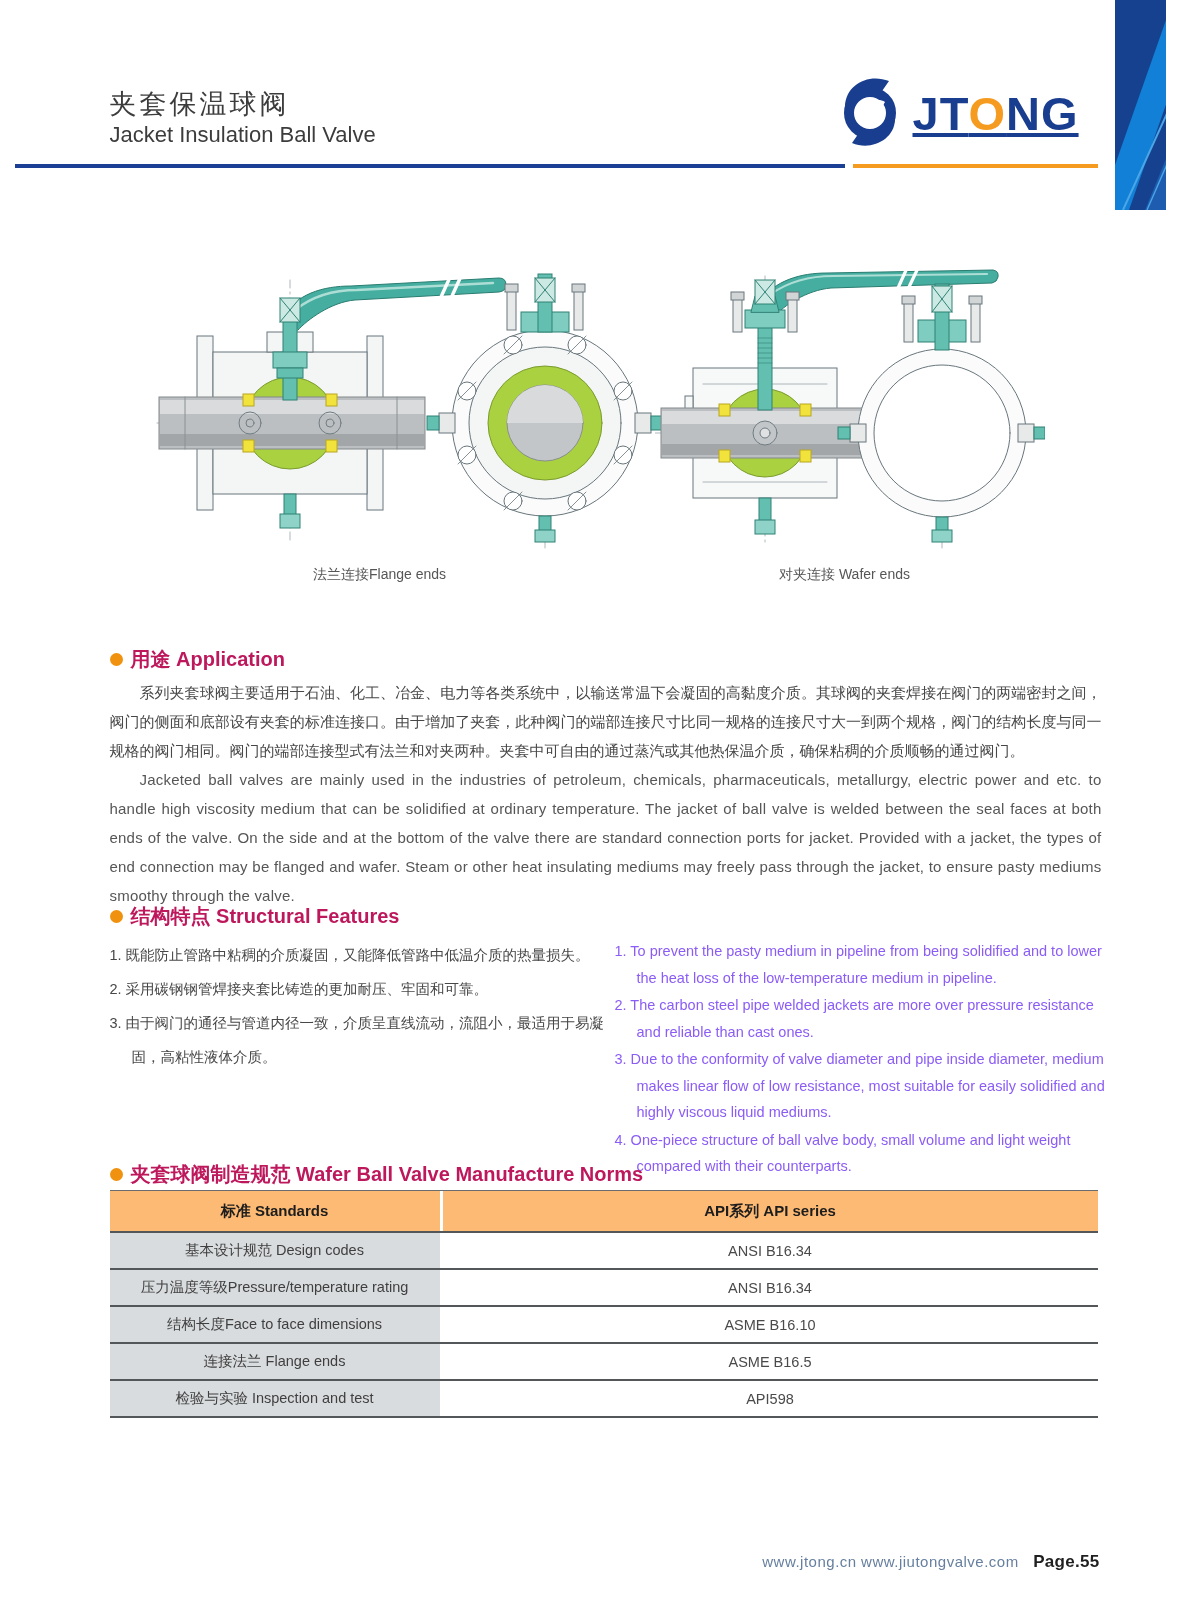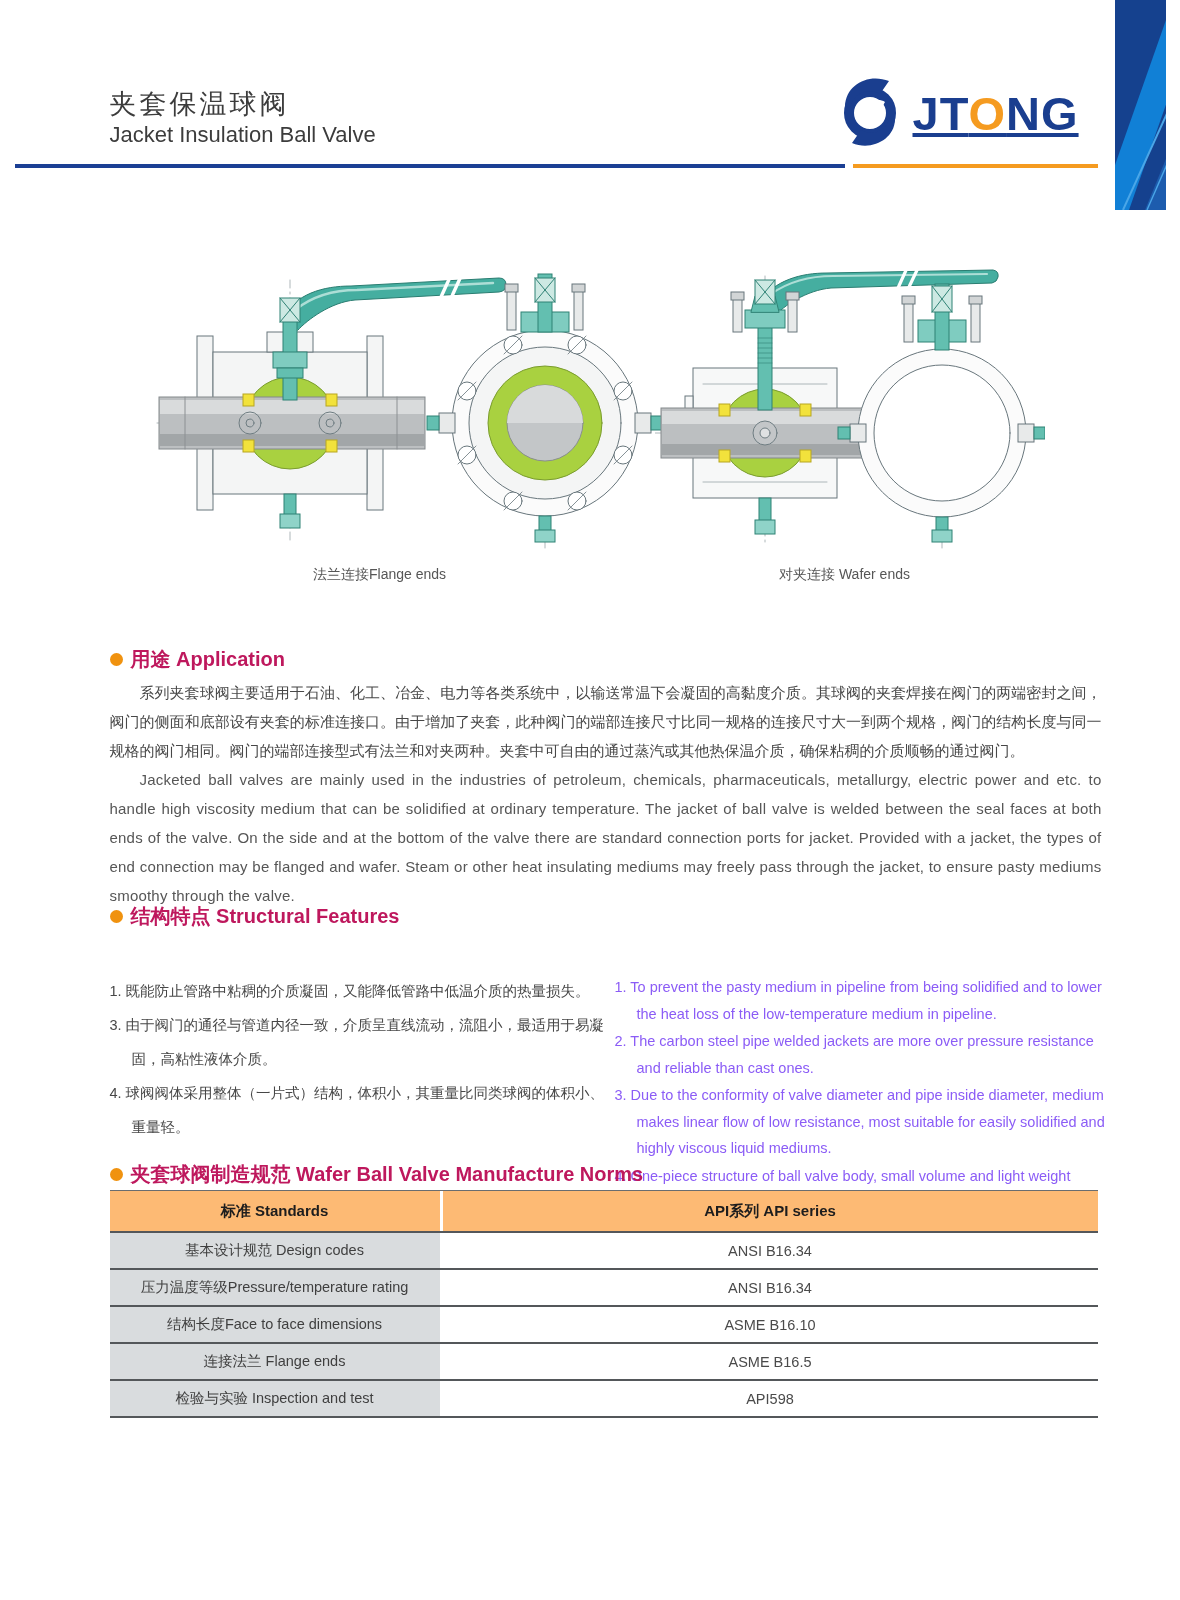--- a/index.html
+++ b/index.html
@@ -32,21 +32,21 @@
   .head-app { top:646px; }
   .head-feat { top:903px; }
   .head-norms { top:1161px; }
 
   
   .para { position:absolute; left:95px; width:992px; text-align:justify; }
   .para-zh { top:678px; font-size:15px; line-height:29px; color:#474747; text-indent:2em; }
   .para-en { top:765px; font-size:15px; line-height:29px; color:#565656; text-indent:2em; letter-spacing:0.2px; }
 
   
-  .feat-list { position:absolute; top:974px; list-style:none; }
+  .feat-list { position:absolute; top:938px; list-style:none; }
   .feat-zh { left:95px; width:505px; font-size:14.5px; line-height:34px; color:#474747; }
   .feat-en { left:600px; width:492px; font-size:14.5px; line-height:26.5px; color:#8b5cf6; }
   .feat-list li { padding-left:22px; text-indent:-22px; }
   .feat-en li { margin-bottom:1px; }
 
   
   .norms { position:absolute; left:95px; top:1190px; width:988px; border-top:1px solid #6a6d6f; }
   .nrow { display:flex; border-bottom:2px solid #54575a; }
   .nrow .c1 { width:330px; display:flex; align-items:center; justify-content:center; text-align:center; }
   .nrow .c2 { flex:1; display:flex; align-items:center; justify-content:center; border-left:3px solid #ffffff; text-align:center; }
@@ -268,22 +268,22 @@
   <div class="caption caption-flange">法兰连接Flange ends</div>
   <div class="caption caption-wafer">对夹连接 Wafer ends</div>
 
   <div class="sec-head head-app"><span class="dot"></span><span>用途 Application</span></div>
   <p class="para para-zh">系列夹套球阀主要适用于石油、化工、冶金、电力等各类系统中，以输送常温下会凝固的高黏度介质。其球阀的夹套焊接在阀门的两端密封之间，阀门的侧面和底部设有夹套的标准连接口。由于增加了夹套，此种阀门的端部连接尺寸比同一规格的连接尺寸大一到两个规格，阀门的结构长度与同一规格的阀门相同。阀门的端部连接型式有法兰和对夹两种。夹套中可自由的通过蒸汽或其他热保温介质，确保粘稠的介质顺畅的通过阀门。</p>
   <p class="para para-en">Jacketed ball valves are mainly used in the industries of petroleum, chemicals, pharmaceuticals, metallurgy, electric power and etc. to handle high viscosity medium that can be solidified at ordinary temperature. The jacket of ball valve is welded between the seal faces at both ends of the valve.  On the side and at the bottom of the valve there are standard connection ports for jacket. Provided with a jacket, the types of end connection may be flanged and wafer. Steam or other heat insulating mediums may freely pass through the jacket, to ensure pasty mediums smoothy through the valve.</p>
 
   <div class="sec-head head-feat"><span class="dot"></span><span>结构特点 Structural Features</span></div>
   <ul class="feat-list feat-zh">
     <li>1. 既能防止管路中粘稠的介质凝固，又能降低管路中低温介质的热量损失。</li>
+    <li>2. 采用碳钢钢管焊接夹套比铸造的更加耐压、牢固和可靠。</li>
     <li>3. 由于阀门的通径与管道内径一致，介质呈直线流动，流阻小，最适用于易凝固，高粘性液体介质。</li>
-    <li>4. 球阀阀体采用整体（一片式）结构，体积小，其重量比同类球阀的体积小、重量轻。</li>
   </ul>
   <ul class="feat-list feat-en">
     <li>1. To prevent the pasty medium in pipeline from being solidified and to lower the heat loss of the low-temperature medium in pipeline.</li>
     <li>2. The carbon steel pipe welded jackets are more over pressure resistance and reliable than cast ones.</li>
     <li>3. Due to the conformity of valve diameter and pipe inside diameter, medium makes linear flow of low resistance, most suitable for easily solidified and highly viscous liquid mediums.</li>
     <li>4. One-piece structure of ball valve body, small volume and light weight compared with their counterparts.</li>
   </ul>
 
   <div class="sec-head head-norms"><span class="dot"></span><span>夹套球阀制造规范 Wafer Ball Valve Manufacture Norms</span></div>
 
@@ -307,14 +307,19 @@
     <div class="nrow ndata">
       <div class="c1">连接法兰 Flange ends</div>
       <div class="c2">ASME B16.5</div>
     </div>
     <div class="nrow ndata">
       <div class="c1">检验与实验 Inspection and test</div>
       <div class="c2">API598</div>
     </div>
   </div>
 
+  <div class="footer">
+    <span class="urls">www.jtong.cn</span>
+    <span class="urls">www.jiutongvalve.com</span>
+    <span class="pageno">Page.55</span>
+  </div>
 
 </div>
 
 </body></html>

